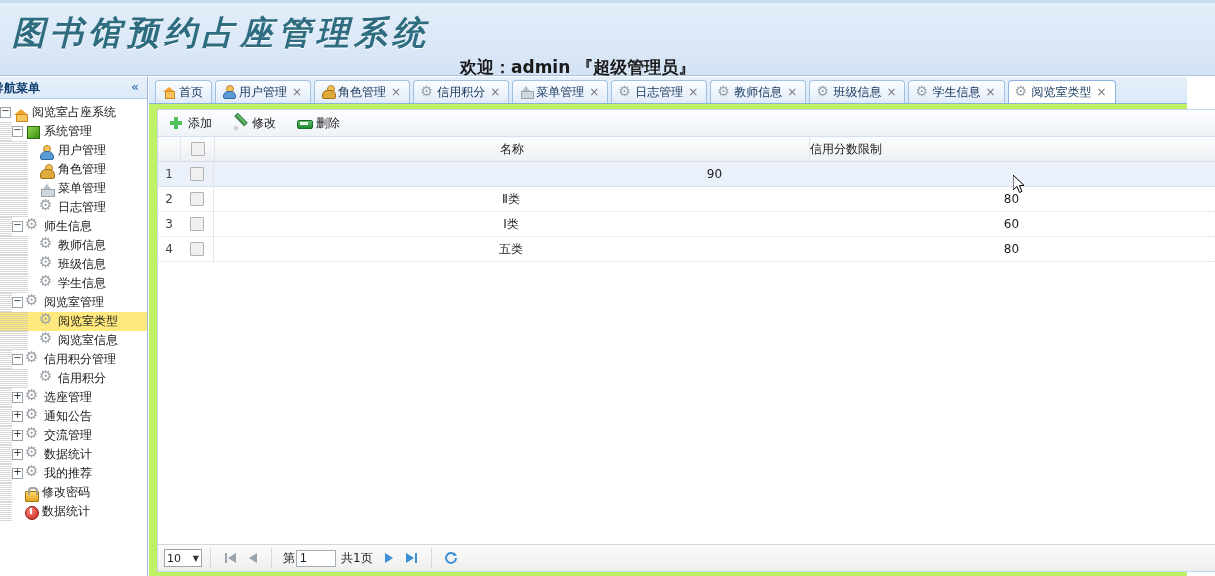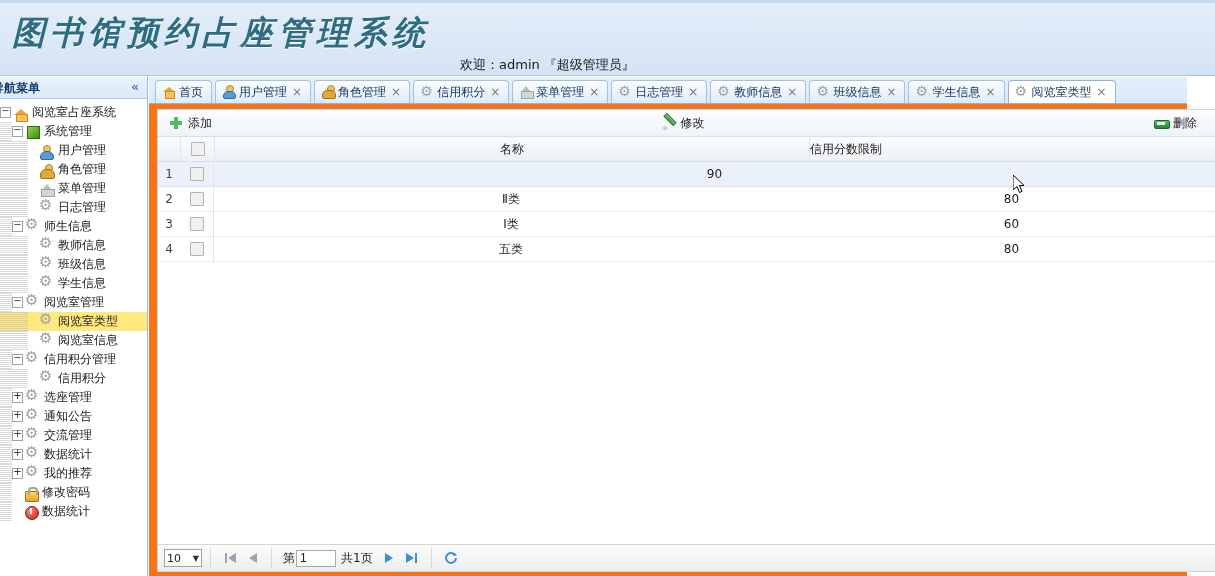--- a/index.html
+++ b/index.html
@@ -36,23 +36,23 @@
     letter-spacing: 5px;
     color: #2e6d80;
     font-style: italic;
     font-weight: 700;
     white-space: nowrap;
     text-shadow: 0 1px 0 #ffffff;
     text-align: right;
   }
   .welcome {
     position: absolute; left: 460px; top: 56px;
-    font-size: 13px;
+    font-size: 17px;
     color: #1a1a1a;
-    font-weight: normal;
+    font-weight: bold;
     white-space: nowrap;
   }
 
   
   .sidebar {
     position: absolute; left: 0; top: 77px;
     width: 148px; height: 499px;
     background: #ffffff;
     border-right: 1px solid #95b8e7;
     box-sizing: border-box;
@@ -177,21 +177,21 @@
   .ico.exit::after{
     content:""; position:absolute; left:7px; top:4px; width:2px;height:6px;
     background:#fff;
   }
   .tlabel { padding-right: 4px; }
 
   
   .main {
     position: absolute; left: 149px; top: 77px;
     width: 1038px; height: 499px;
-    background: #f97316;
+    background: #bef264;
     box-sizing: border-box;
   }
   
   .tabstrip {
     position: relative;
     height: 27px;
     background: linear-gradient(to bottom,#e6f0fb,#d9e8f8);
     border-bottom: 1px solid #8db2dd;
     padding-left: 6px;
     box-sizing: border-box;
@@ -246,21 +246,20 @@
     box-sizing: border-box;
   }
   .toolbar {
     height: 27px;
     background: linear-gradient(to bottom,#fcfdfe,#eef3f9);
     border-bottom: 1px solid #d3e0ee;
     display: flex;
     align-items: center;
     padding-left: 8px;
     box-sizing: border-box;
-    justify-content: space-between;
   }
   .tbtn {
     display: flex; align-items: center;
     font-size: 12px; color: #1a1a1a;
     margin-right: 16px;
     cursor: pointer;
     height: 22px;
     padding: 0 2px;
   }
   .tbi { width:16px; height:16px; position:relative; display:inline-block; margin-right:4px; }

